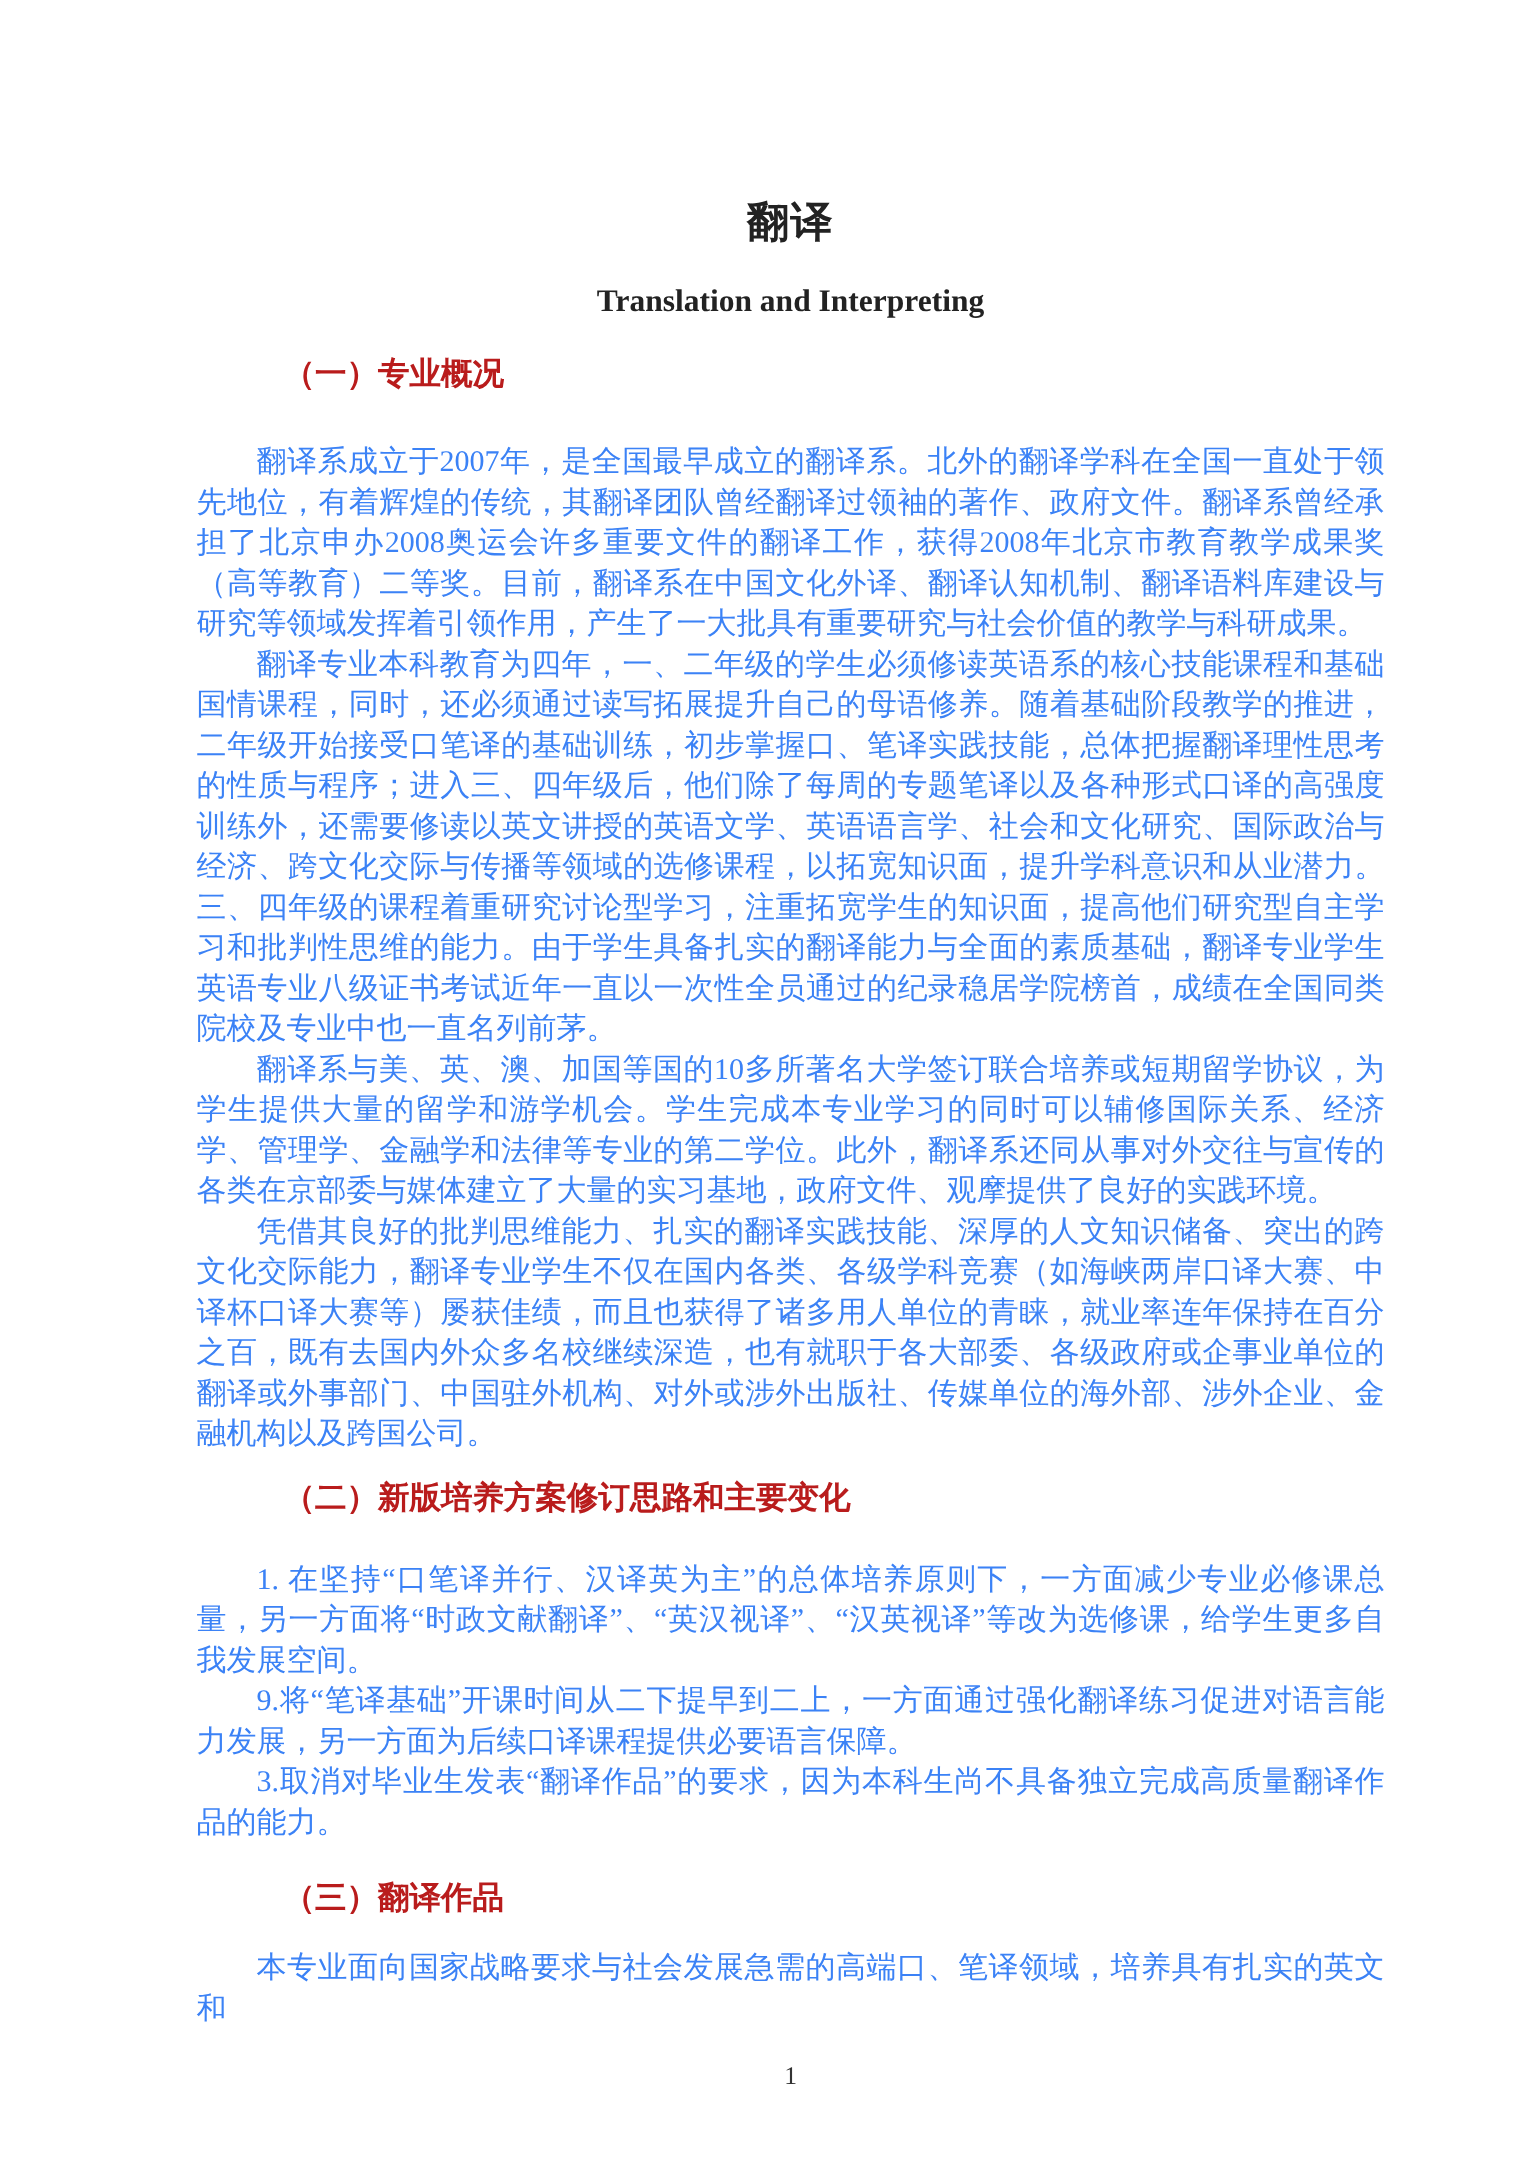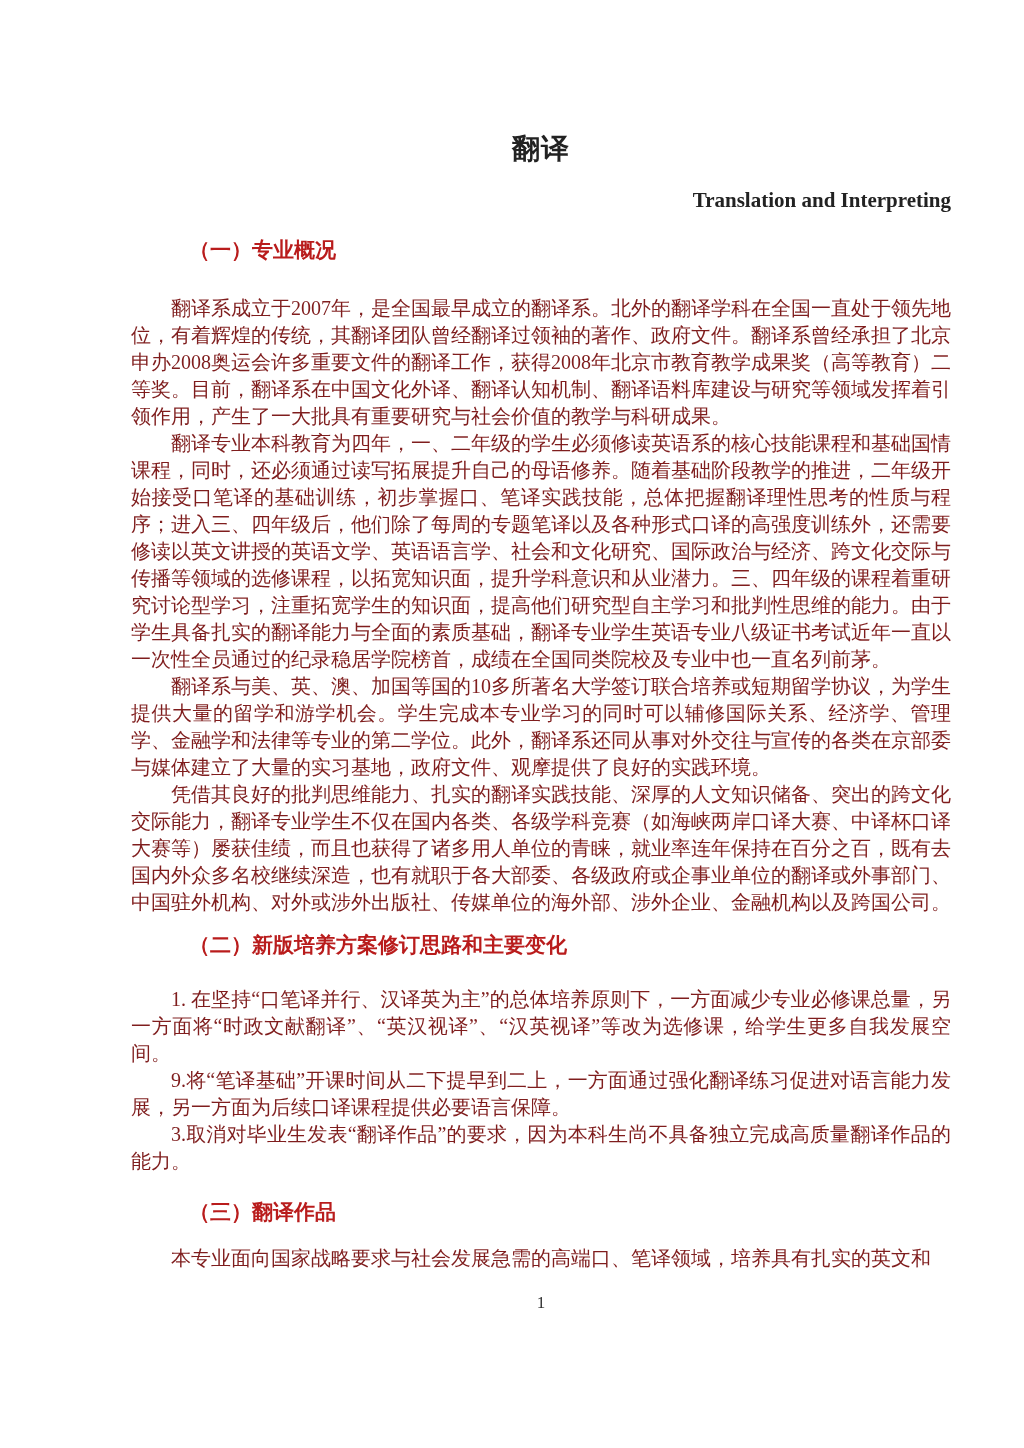--- a/index.html
+++ b/index.html
@@ -6,58 +6,58 @@
     html, body {
       width: 1024px;
       height: 1448px;
       background: #ffffff;
       font-family: "Liberation Serif", "DejaVu Serif", serif;
       color: #222222;
     }
     .page {
       width: 1024px;
       height: 1448px;
-      padding: 132px 73px 0 131px;
+      padding: 132px 101px 0 131px;
       background: #ffffff;
       overflow: hidden;
     }
     .doc-title {
       font-size: 28px;
       line-height: 34px;
       font-weight: bold;
       text-align: center;
       letter-spacing: 1px;
       font-family: "Liberation Serif", "DejaVu Serif", serif;
     }
     .doc-subtitle {
       margin-top: 21px;
       font-size: 21px;
       line-height: 26px;
       font-weight: bold;
-      text-align: right;
+      text-align: center;
       font-family: "Liberation Serif", "DejaVu Serif", serif;
     }
     .section-heading {
       font-size: 21px;
       line-height: 26px;
       font-weight: 600;
       padding-left: 58px;
       font-family: "Liberation Sans", "DejaVu Sans", sans-serif;
       color: #b91c1c;
     }
     .heading-1 { margin-top: 24px; margin-bottom: 32px; }
     .heading-2 { margin-top: 16px; margin-bottom: 28px; }
     .heading-3 { margin-top: 24px; margin-bottom: 20px; }
     .para {
       font-size: 20px;
       line-height: 27px;
       text-align: justify;
       text-indent: 2em;
       font-family: "Liberation Serif", "DejaVu Serif", serif;
-      color: #7f1d1d;
+      color: #3b82f6;
       word-break: break-all;
     }
     .page-number {
       margin-top: 20px;
       text-align: center;
       font-size: 17px;
       line-height: 22px;
       color: #333333;
       font-family: "Liberation Serif", "DejaVu Serif", serif;
     }

